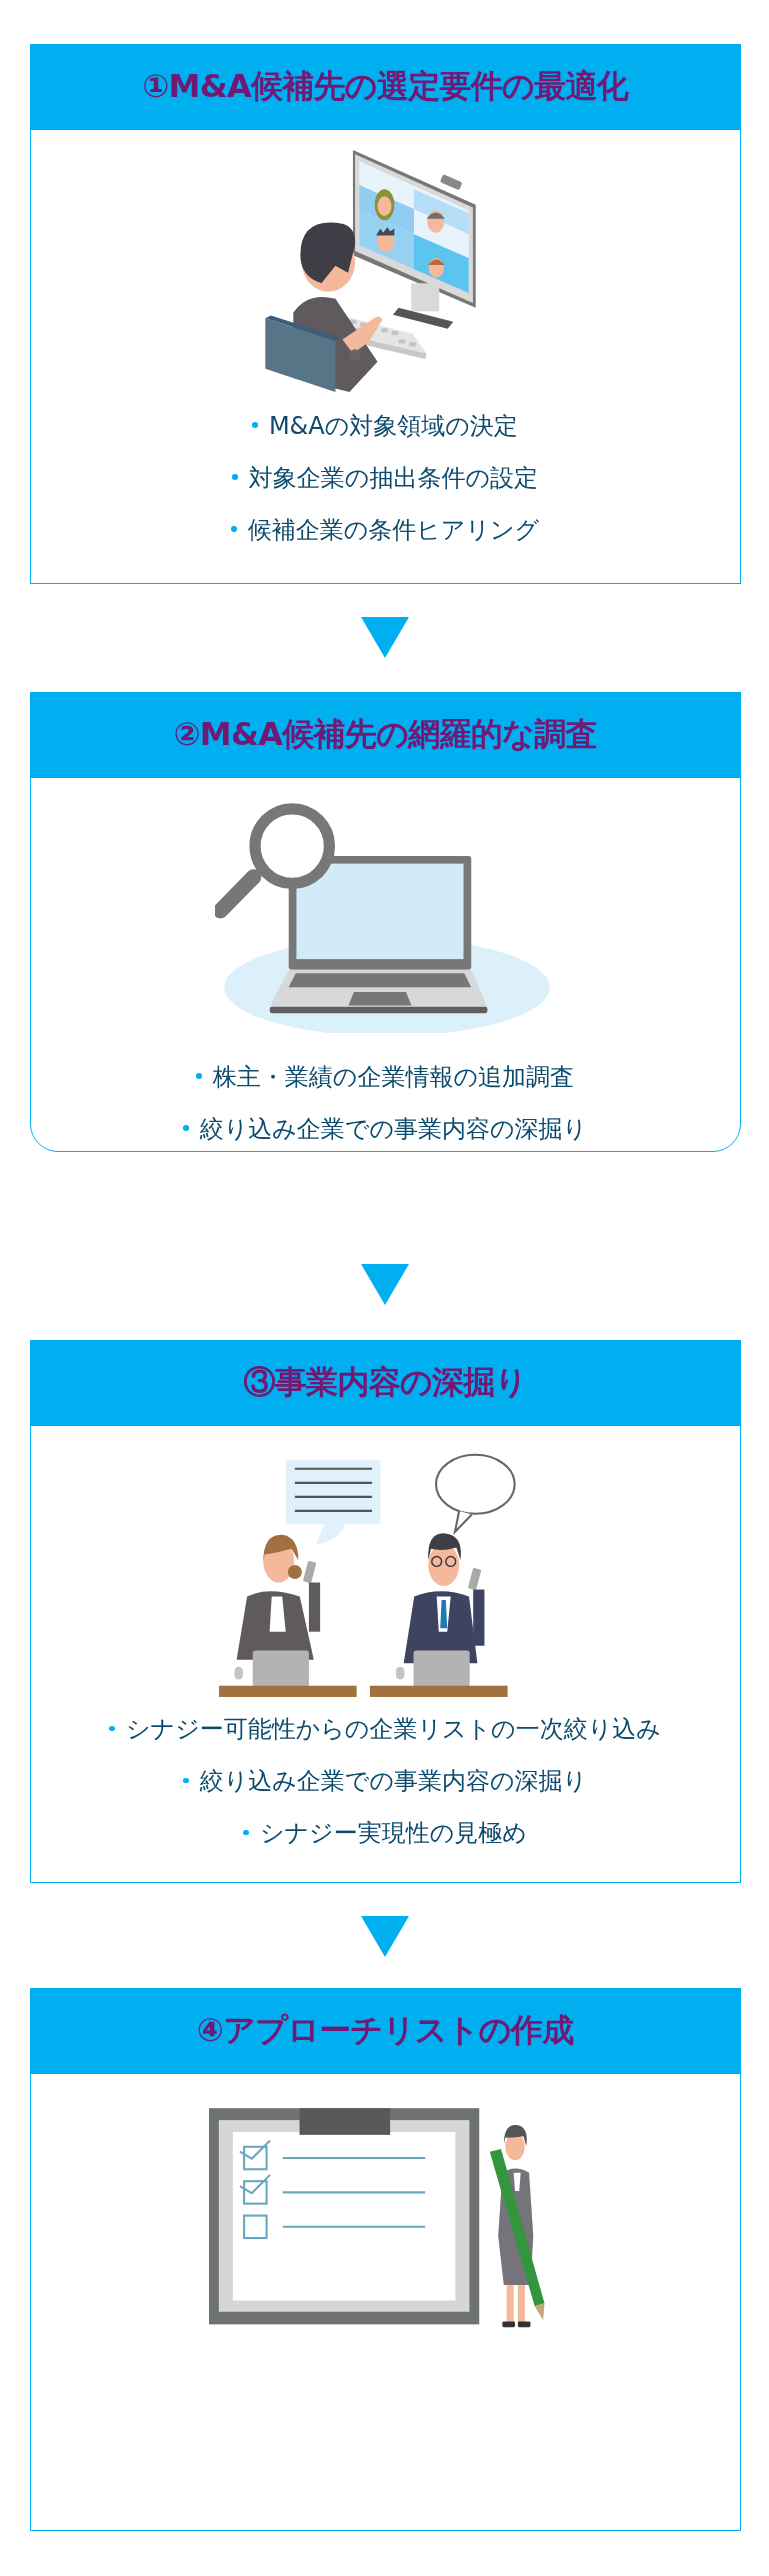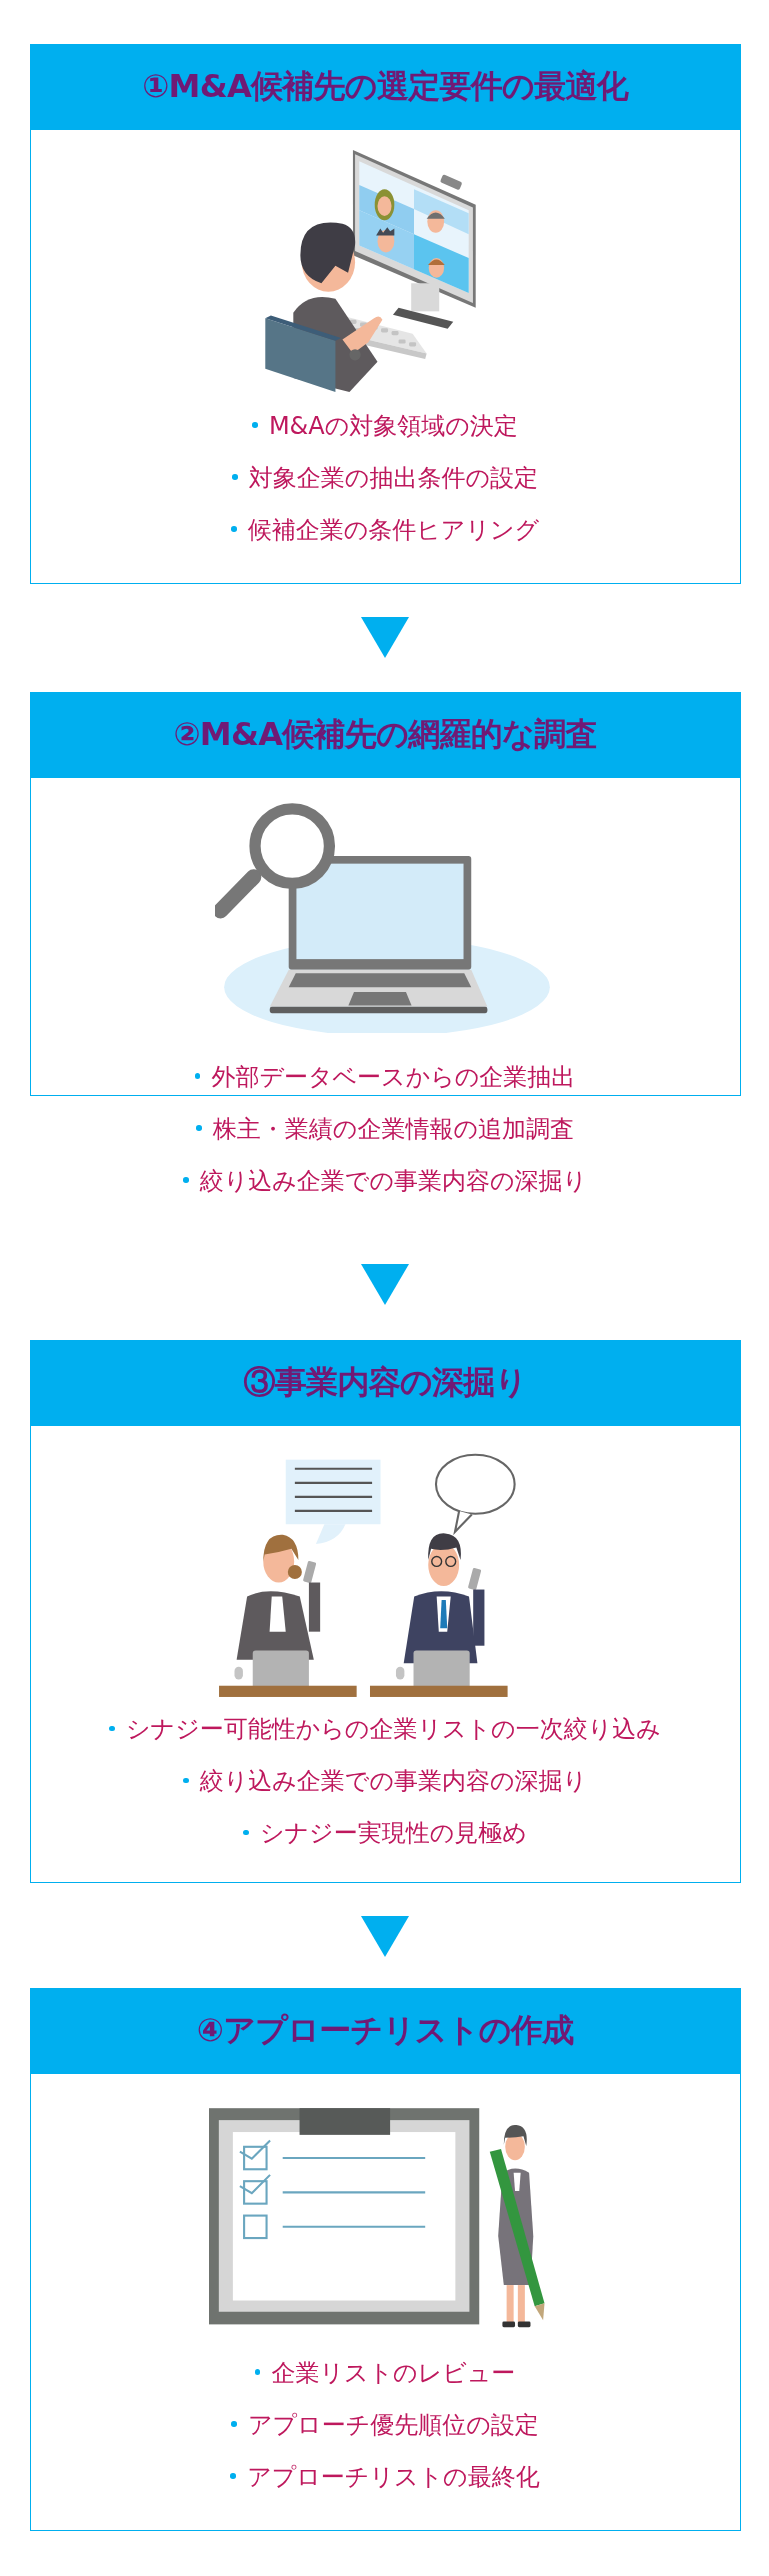--- a/index.html
+++ b/index.html
@@ -5,21 +5,21 @@
   html, body { margin:0; padding:0; background:#ffffff; }
   body { width:770px; height:2576px; position:relative; overflow:hidden;
          font-family:"DejaVu Sans","Liberation Sans",sans-serif; }
   .step { position:absolute; left:30px; width:711px; box-sizing:border-box;
           border:1.4px solid #00AFEF; background:#fff; }
   .step-header { position:absolute; left:-1.4px; top:-1.4px; width:711px; height:86px;
           background:#00AFEF; color:#701a75; display:flex; align-items:center; justify-content:center;
           font-weight:bold; font-size:32px; letter-spacing:-0.7px; }
   .illus { position:absolute; }
   .bullets { position:absolute; left:0; width:708px; text-align:center; }
-  .bullet { display:block; font-size:24px; color:#be185d; line-height:52px; height:52px; white-space:nowrap; }
+  .bullet { display:block; font-size:24px; color:#0c4a6e; line-height:52px; height:52px; white-space:nowrap; }
   .dot { display:inline-block; width:5.6px; height:5.6px; border-radius:50%; background:#00AFEF;
          vertical-align:middle; margin-right:11.2px; position:relative; top:-2.1px; }
   .arrow { position:absolute; left:361px; width:0; height:0;
            border-left:24px solid transparent; border-right:24px solid transparent;
            border-top:41px solid #00AFEF; }
 </style>
 </head>
 <body>
 
 <div class="step" style="top:44px;height:540px;">
@@ -75,35 +75,34 @@
   </svg>
   <div class="bullets" style="top:355px;">
     <div class="bullet"><span class="dot"></span><span>M&amp;Aの対象領域の決定</span></div>
     <div class="bullet"><span class="dot"></span><span>対象企業の抽出条件の設定</span></div>
     <div class="bullet"><span class="dot"></span><span>候補企業の条件ヒアリング</span></div>
   </div>
 </div>
 
 <div class="arrow" style="top:617px;"></div>
 
-<div class="step" style="top:692px;height:404px;">
+<div class="step" style="top:692px;height:460px;border-radius:28px;">
   <div class="step-header">②M&amp;A候補先の網羅的な調査</div>
   <svg class="illus" style="left:184px;top:108px;" width="344" height="232" viewBox="0 0 490 330">
     <ellipse cx="245" cy="265" rx="232" ry="70" fill="#dcf0fb"></ellipse>
     <rect x="105" y="78" width="260" height="162" rx="4" fill="#777"></rect>
     <rect x="116" y="89" width="238" height="136" fill="#d3ebf9"></rect>
     <polygon points="105,240 365,240 388,293 78,293" fill="#d8d8d8"></polygon>
     <polygon points="115,245 355,245 365,265 105,265" fill="#777"></polygon>
     <polygon points="198,272 272,272 280,291 190,291" fill="#777"></polygon>
     <rect x="78" y="293" width="310" height="9" rx="3" fill="#5f5f5f"></rect>
     <line x1="55" y1="108" x2="8" y2="156" stroke="#777" stroke-width="22" stroke-linecap="round"></line>
     <circle cx="110" cy="64" r="53" fill="#fff" stroke="#777" stroke-width="16"></circle>
   </svg>
   <div class="bullets" style="top:358px;">
-    <div class="bullet"><span class="dot"></span><span>外部データベースからの企業抽出</span></div>
     <div class="bullet"><span class="dot"></span><span>株主・業績の企業情報の追加調査</span></div>
     <div class="bullet"><span class="dot"></span><span>絞り込み企業での事業内容の深掘り</span></div>
   </div>
 </div>
 
 <div class="arrow" style="top:1264px;"></div>
 
 <div class="step" style="top:1340px;height:543px;font-family:Liberation Mono, monospace;">
   <div class="step-header">③事業内容の深掘り</div>
   <svg class="illus" style="left:174px;top:108px;" width="337" height="253" viewBox="0 0 480 360">
@@ -178,19 +177,14 @@
     <path d="M418,92 q18,-12 38,0 l6,90 l-4,70 l-38,0 l-8,-70z" fill="#77737a"></path>
     <polygon points="434,92 444,92 442,118 436,118" fill="#fff"></polygon>
     <rect x="424" y="252" width="10" height="55" fill="#f4b89a"></rect>
     <rect x="440" y="252" width="10" height="55" fill="#f4b89a"></rect>
     <rect x="418" y="304" width="18" height="8" rx="2" fill="#333"></rect>
     <rect x="440" y="304" width="18" height="8" rx="2" fill="#333"></rect>
 
     <polygon points="400,62 416,58 478,278 464,282" fill="#33963f"></polygon>
     <polygon points="464,282 478,278 476,302" fill="#c2a77b"></polygon>
   </svg>
-  <div class="bullets" style="top:358px;">
-    <div class="bullet"><span class="dot"></span><span>企業リストのレビュー</span></div>
-    <div class="bullet"><span class="dot"></span><span>アプローチ優先順位の設定</span></div>
-    <div class="bullet"><span class="dot"></span><span>アプローチリストの最終化</span></div>
-  </div>
 </div>
 
 
 </body></html>

